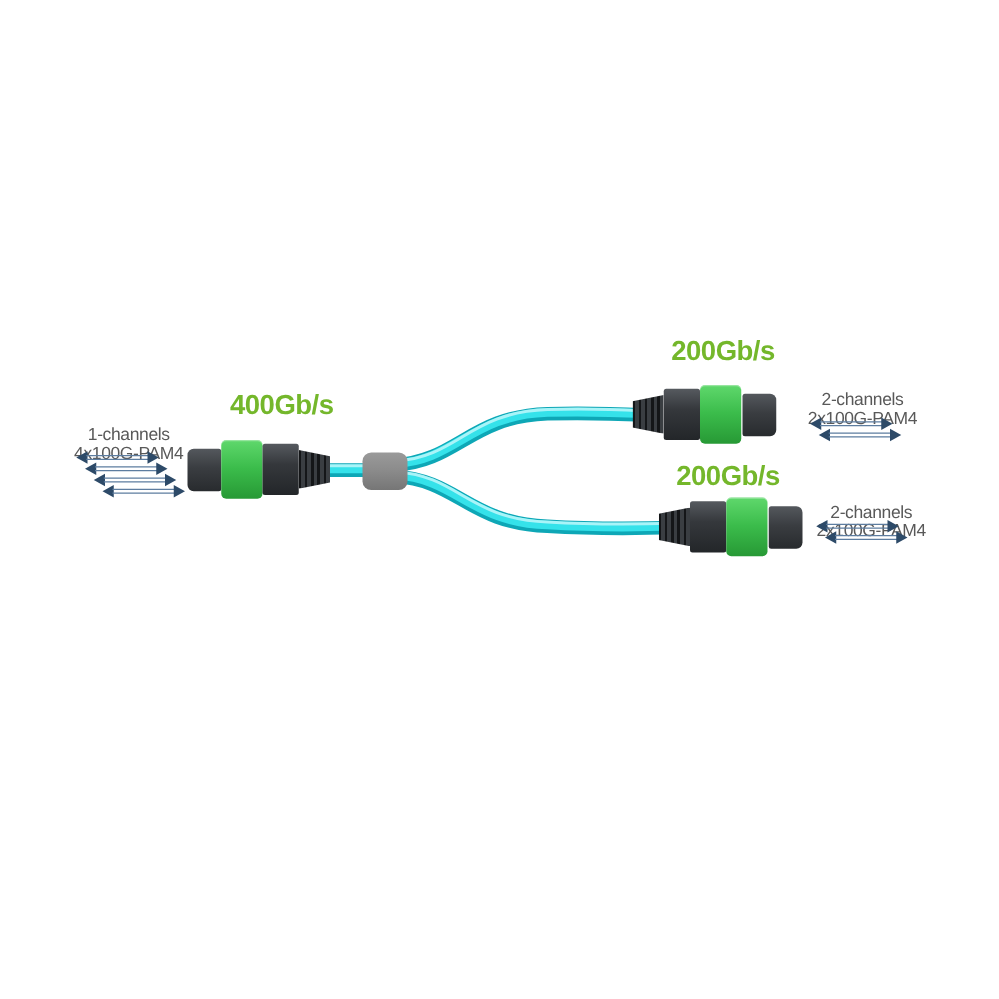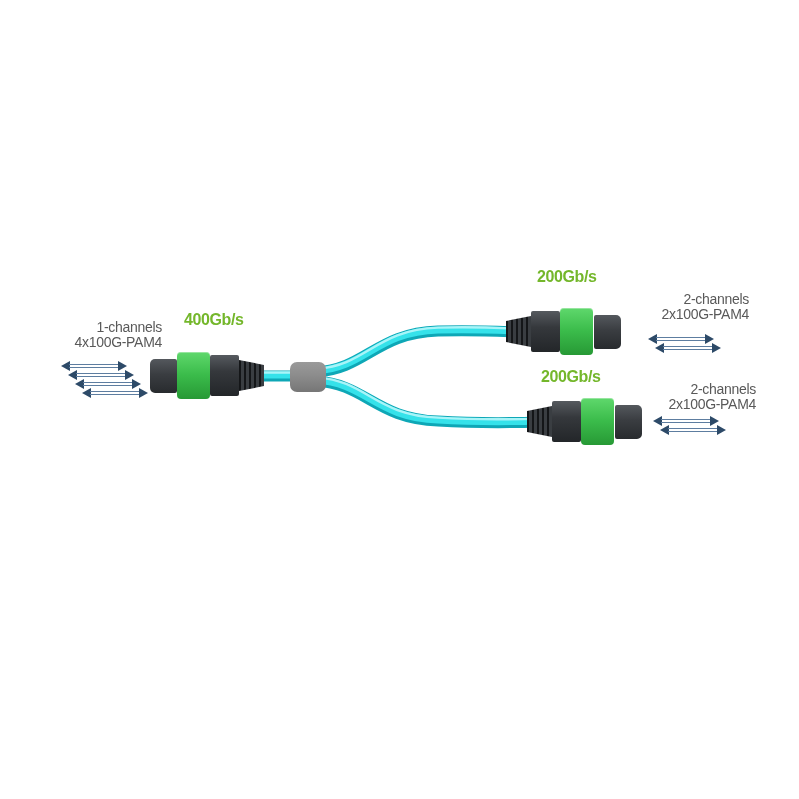--- a/index.html
+++ b/index.html
@@ -6,34 +6,35 @@
   #canvas{
     position:relative;
     width:799px;height:799px;
     background:var(--bg,#fff);
     font-family:"Liberation Sans", sans-serif;
     overflow:hidden;
   }
   
   .speed{
     position:absolute;
-    font-size:16px;font-weight:bold;
+    font-size:22px;font-weight:bold;
     color:var(--speed-text,#74b72b);
     letter-spacing:-0.4px;
     white-space:nowrap;
   }
   .chan-label{
     position:absolute;
     width:118px;
-    text-align:right;
+    text-align:center;
     font-size:14px;
     line-height:14.5px;
     color:var(--label-text,#595959);
     letter-spacing:-0.3px;
     white-space:nowrap;
+    margin-top:20px;
   }
   .chan-label div{white-space:nowrap;}
   
   .arrow-group{position:absolute;}
   .arrow-row{
     display:flex;align-items:center;
     width:66px;height:10px;
     margin-bottom:-1px;
   }
   .arrow-row:nth-child(2){margin-left:7px;}

